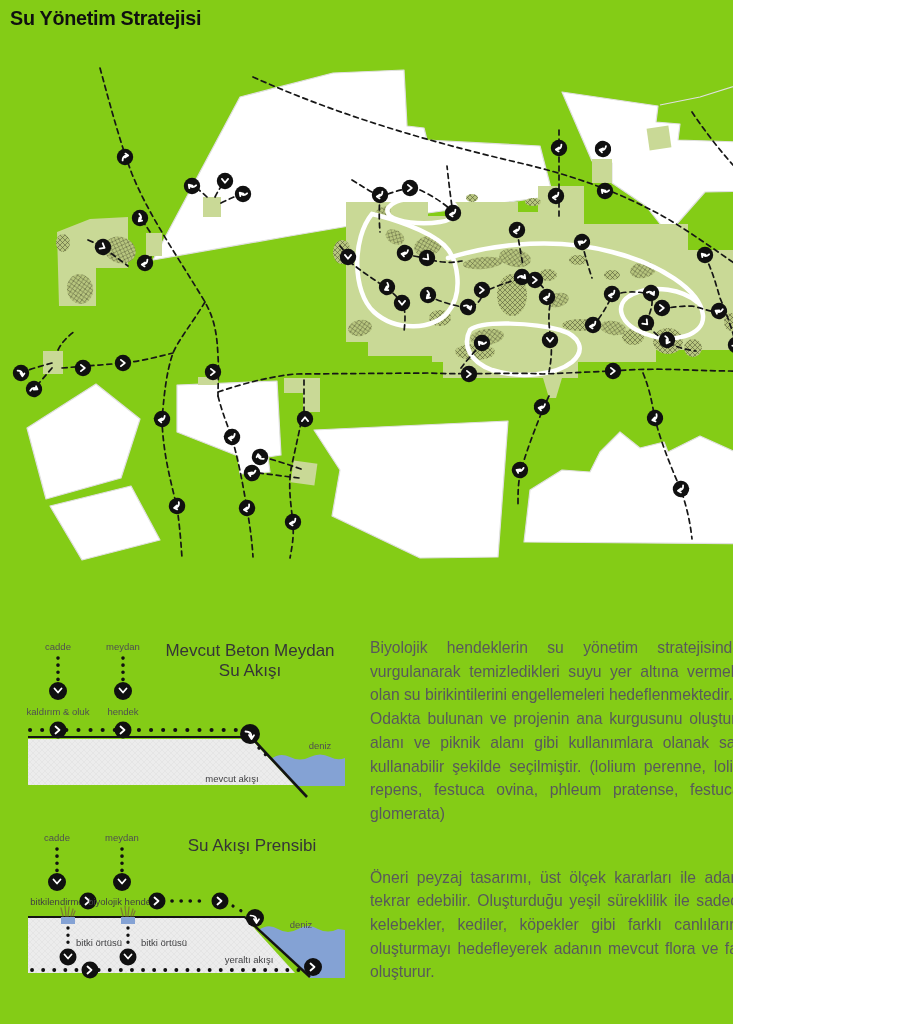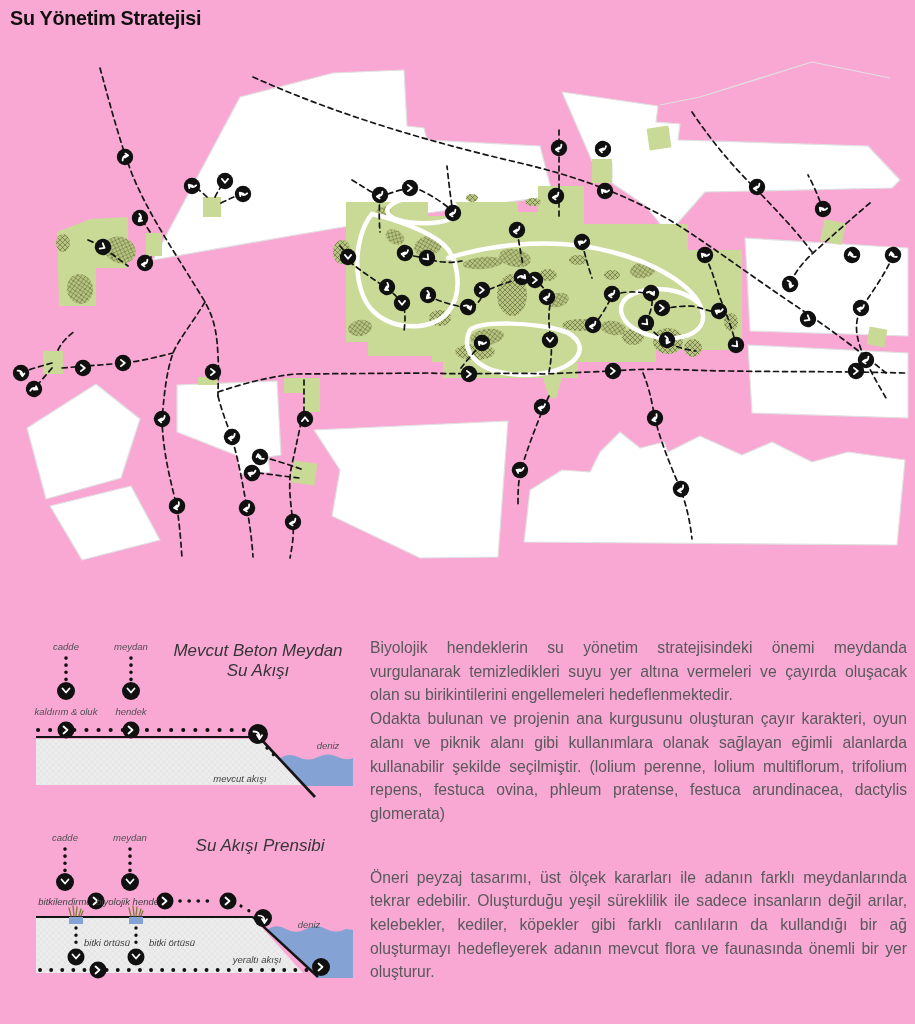--- a/index.html
+++ b/index.html
@@ -1,21 +1,21 @@
 <!DOCTYPE html>
 <html><head>
 <meta charset="utf-8">
 <style>
   html,body{margin:0;padding:0;background:#fff;}
-  .page{position:relative;width:915px;height:1024px;background:#f9a8d4;overflow:hidden;
+  .page{position:relative;width:733px;height:1024px;background:#84cc16;overflow:hidden;
         font-family:"Liberation Sans",sans-serif;}
   .page-title{position:absolute;left:10px;top:6px;margin:0;font-size:21px;font-weight:700;
         color:#101010;letter-spacing:-.3px;transform:scaleX(.94);transform-origin:left center;}
   .map-wrap{position:absolute;left:0;top:0;width:915px;height:620px;}
-  .diag-wrap{position:absolute;left:8px;top:620px;width:370px;height:404px;font-style:italic;}
+  .diag-wrap{position:absolute;left:0;top:620px;width:370px;height:404px;}
   .text-col{position:absolute;left:370px;top:636px;width:537px;color:#58595b;
         font-size:15.7px;line-height:1.51;text-align:justify;}
   .text-col p{margin:0;}
   .text-col p.gap{margin-top:40px;}
   svg text{font-family:"Liberation Sans",sans-serif;}
   .lbl{font-size:9.5px;fill:#4f4f51;}
   .lbl2{font-size:9.5px;fill:#3f3f41;}
   .dtitle{font-size:17px;fill:#353537;}
 </style>
 </head>

